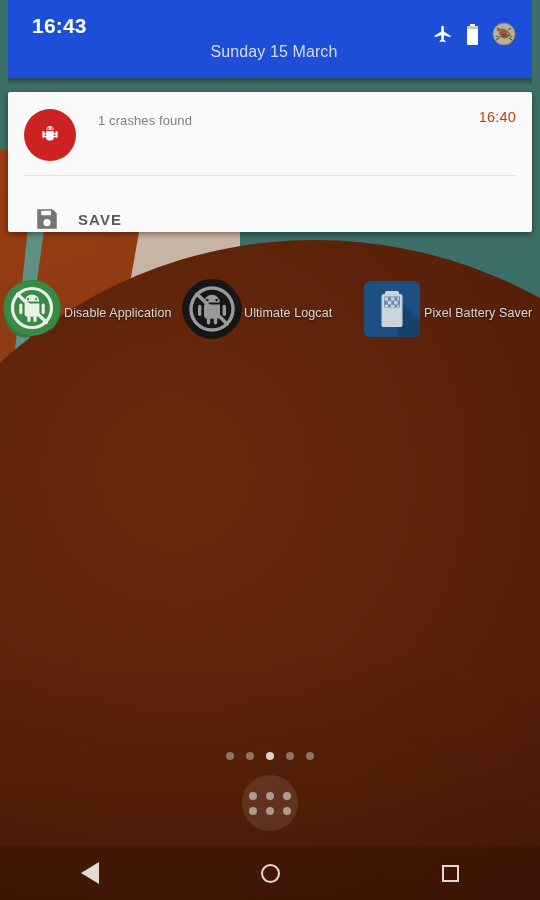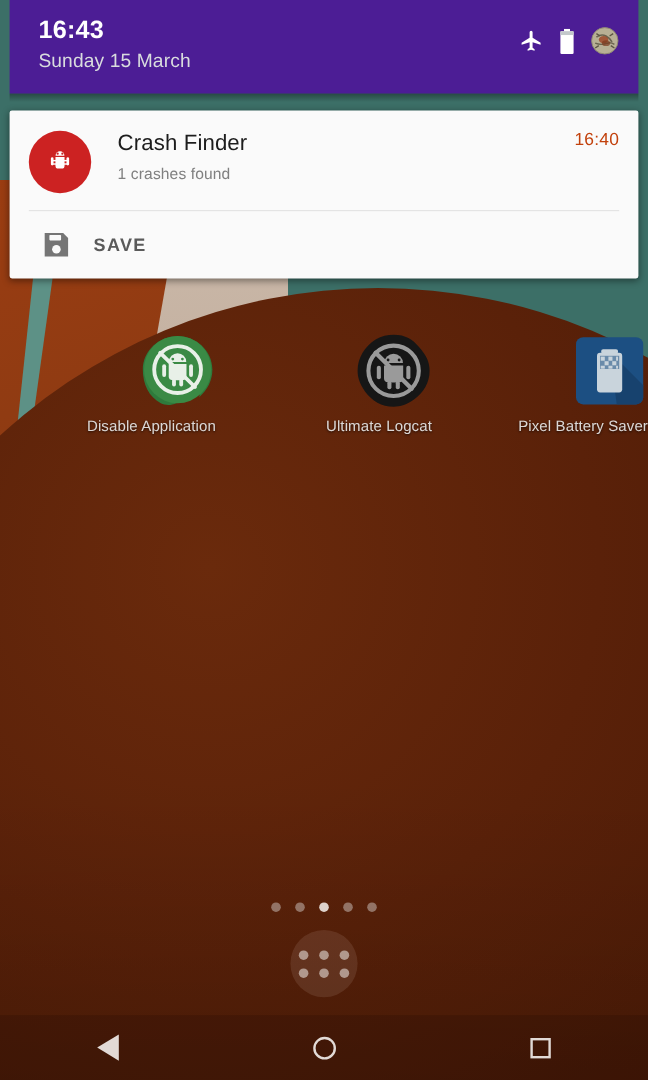--- a/index.html
+++ b/index.html
@@ -85,22 +85,22 @@
   #icon-row {
     position: absolute;
     top: 277px;
     left: 0;
     width: 540px;
     display: flex;
   }
   .app {
     flex: 1;
     display: flex;
-    flex-direction: column;
-    align-items: flex-end;
+    flex-direction: row;
+    align-items: center;
     cursor: pointer;
   }
   .app-icon {
     width: 64px;
     height: 64px;
     position: relative;
     display: block;
   }
   .app-label {
     margin-top: 7px;
@@ -190,21 +190,21 @@
   }
 
   
   #shade {
     position: absolute;
     left: 8px; top: 0;
     width: 524px;
   }
   #shade-header {
     height: 78px;
-    background: #4c1d95;
+    background: #1d4ed8;
     padding: 14px 16px 0 24px;
     box-sizing: border-box;
     position: relative;
   }
   #shade-header-shadow {
     position: absolute;
     left: 8px; top: 78px;
     width: 524px; height: 7px;
     background: linear-gradient(180deg, rgba(0,0,0,0.34) 0%, rgba(0,0,0,0.0) 100%);
   }
@@ -214,20 +214,21 @@
     color: #ffffff;
     line-height: 24px;
     letter-spacing: 0.2px;
   }
   .date {
     font-size: 16px;
     color: #d9dcde;
     line-height: 22px;
     margin-top: 3px;
     letter-spacing: 0.1px;
+    text-align: center;
   }
   #status-icons {
     position: absolute;
     right: 16px; top: 22px;
     display: flex;
     align-items: center;
     gap: 13px;
   }
 
   
@@ -281,20 +282,21 @@
     letter-spacing: 0.2px;
   }
   #notif-divider {
     height: 1px;
     background: #e4e4e4;
     margin: 0 16px;
   }
   #notif-actions {
     display: flex;
     height: 56px;
+    align-items: flex-end;
   }
   .action {
     flex: 1;
     display: flex;
     align-items: center;
     padding-left: 26px;
     box-sizing: border-box;
     cursor: pointer;
   }
   .action-label {
@@ -470,21 +472,20 @@
           <path d="M8.6 7.1a3.4 3.4 0 0 1 6.8 0z"></path>
           <rect x="5" y="8.4" width="2" height="6.2" rx="1"></rect>
           <rect x="17" y="8.4" width="2" height="6.2" rx="1"></rect>
           <rect x="5.2" y="10.4" width="13.6" height="1.1"></rect>
           <rect x="5.2" y="13" width="13.6" height="1.1"></rect>
           <circle cx="10.2" cy="5.6" r="0.85" fill="#cc2222"></circle>
           <circle cx="13.8" cy="5.6" r="0.85" fill="#cc2222"></circle>
         </svg>
       </div>
       <div id="notif-text">
-        <div class="notif-title">Crash Finder</div>
         <div class="notif-body">1 crashes found</div>
       </div>
       <div class="notif-time">16:40</div>
     </div>
 
     <div id="notif-divider"></div>
 
     <div id="notif-actions">
       <div class="action">
         <span class="action-icon">

